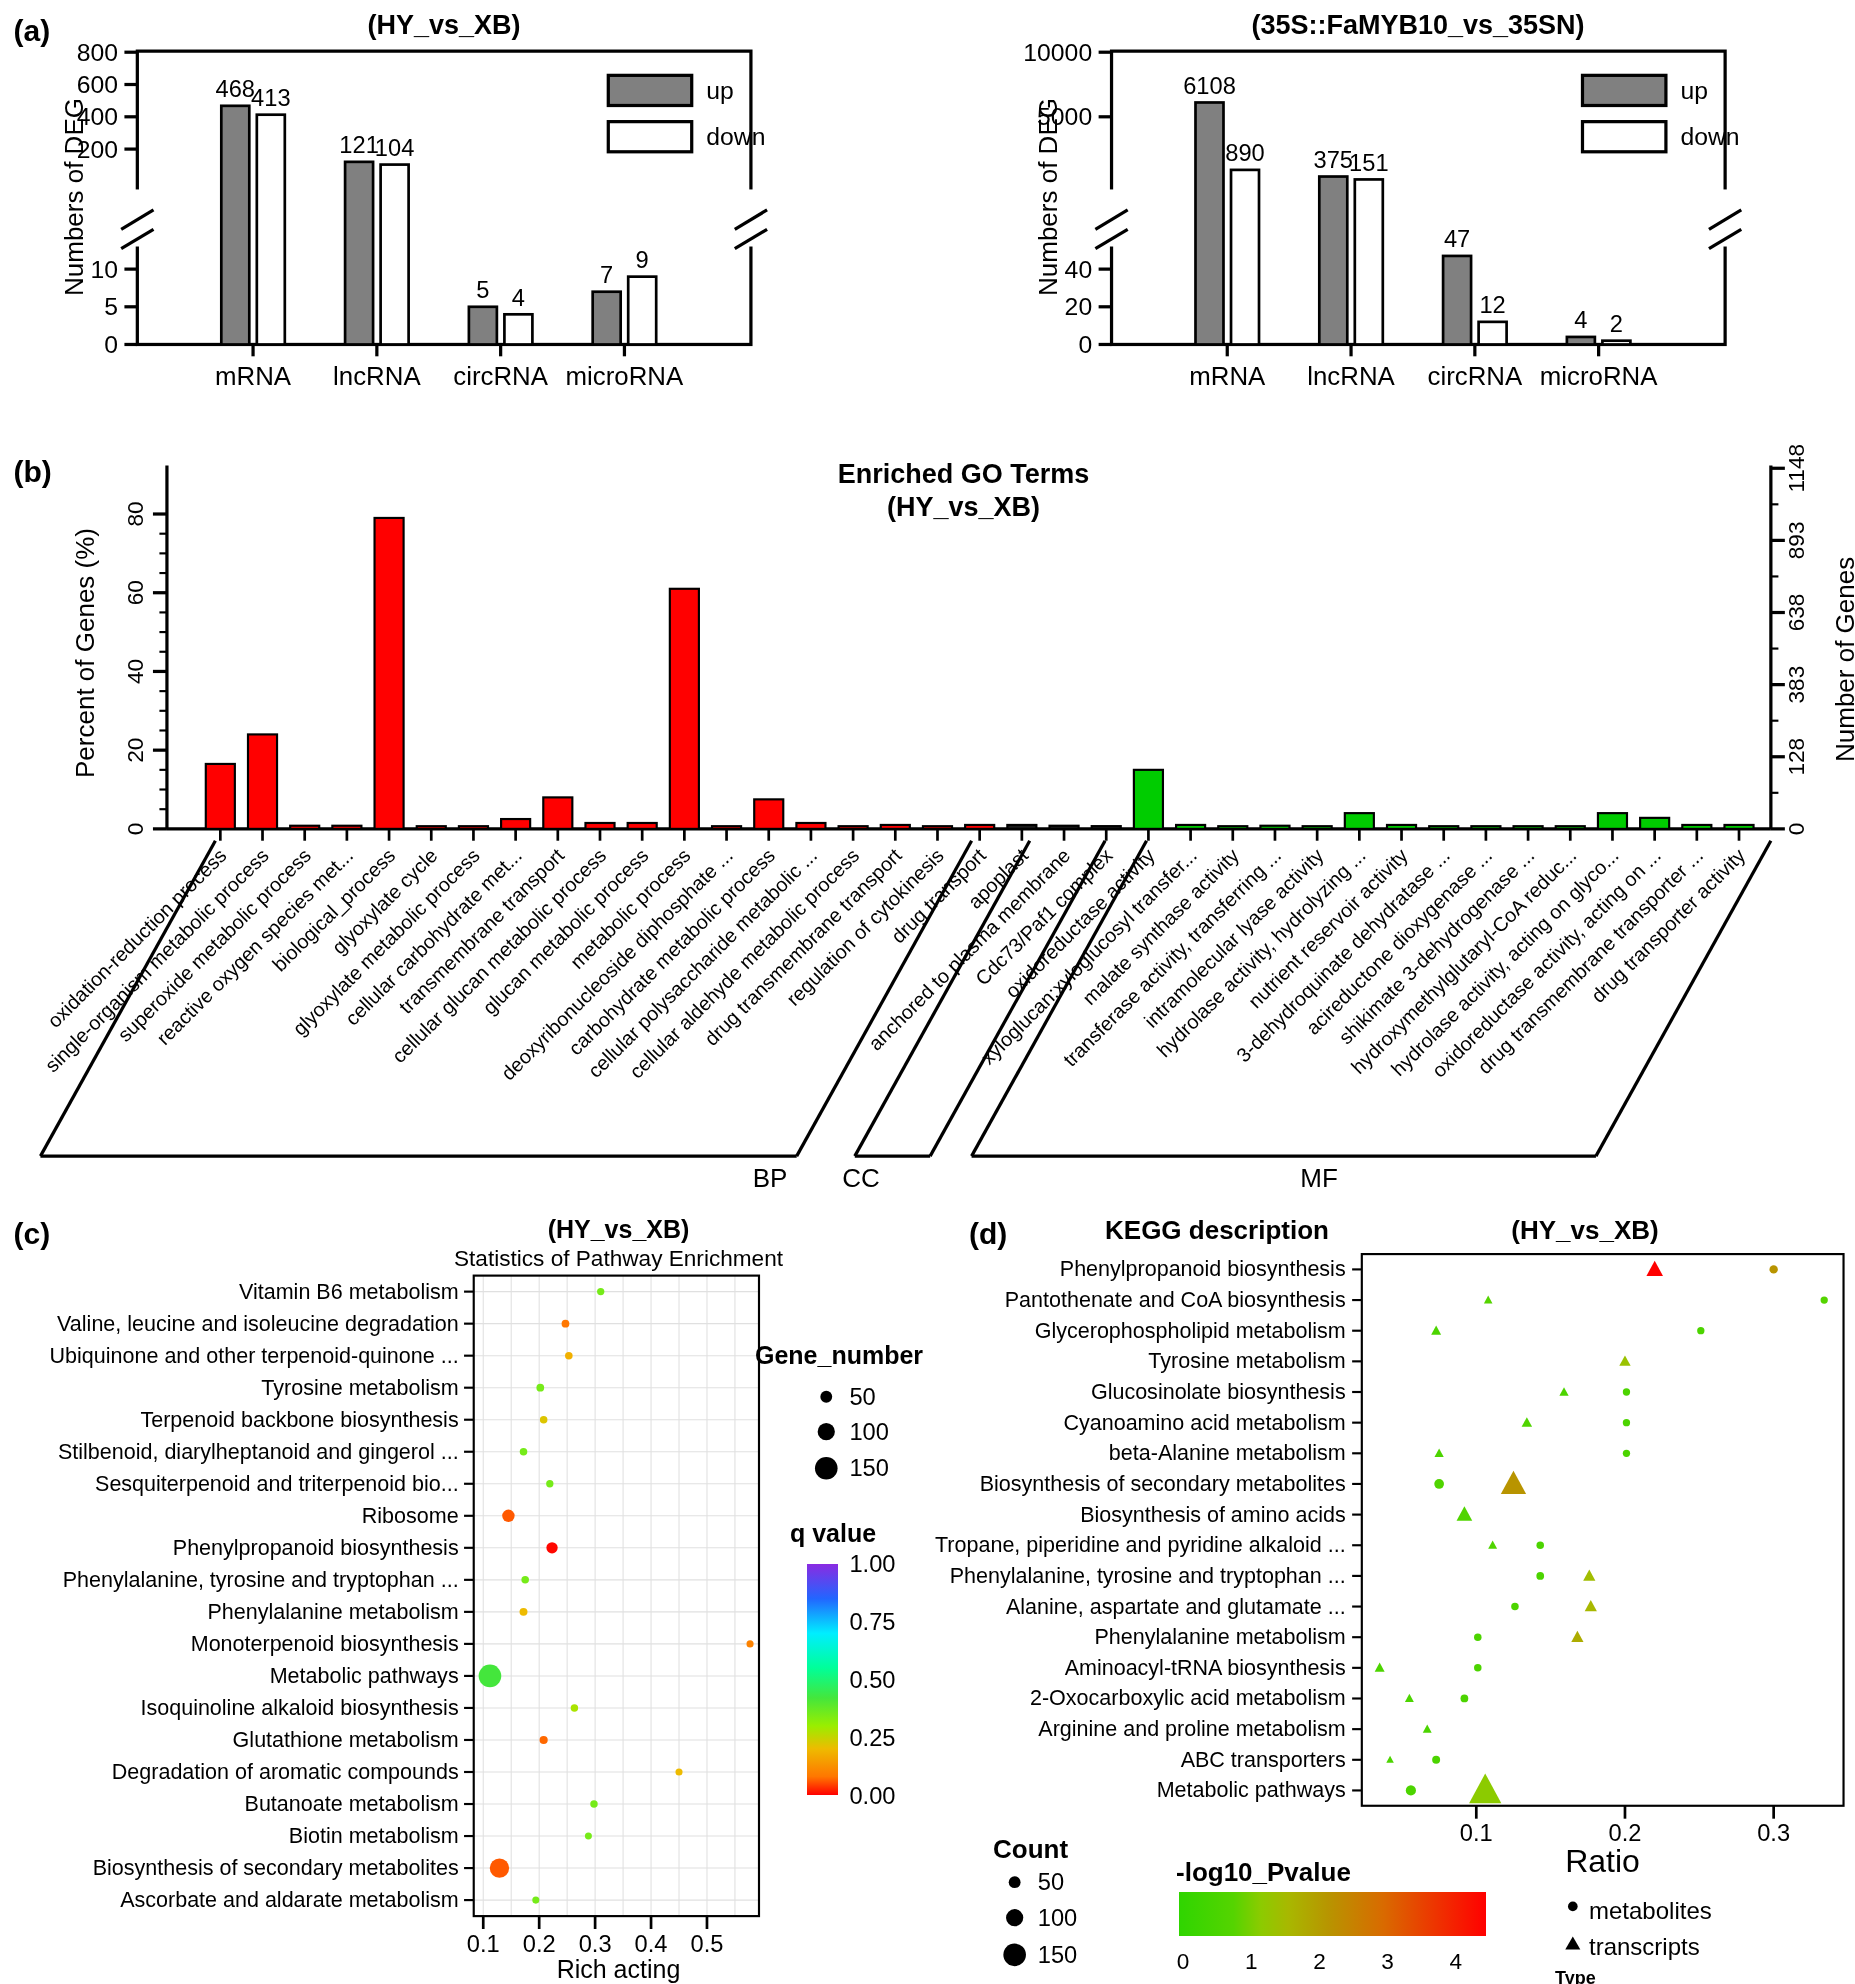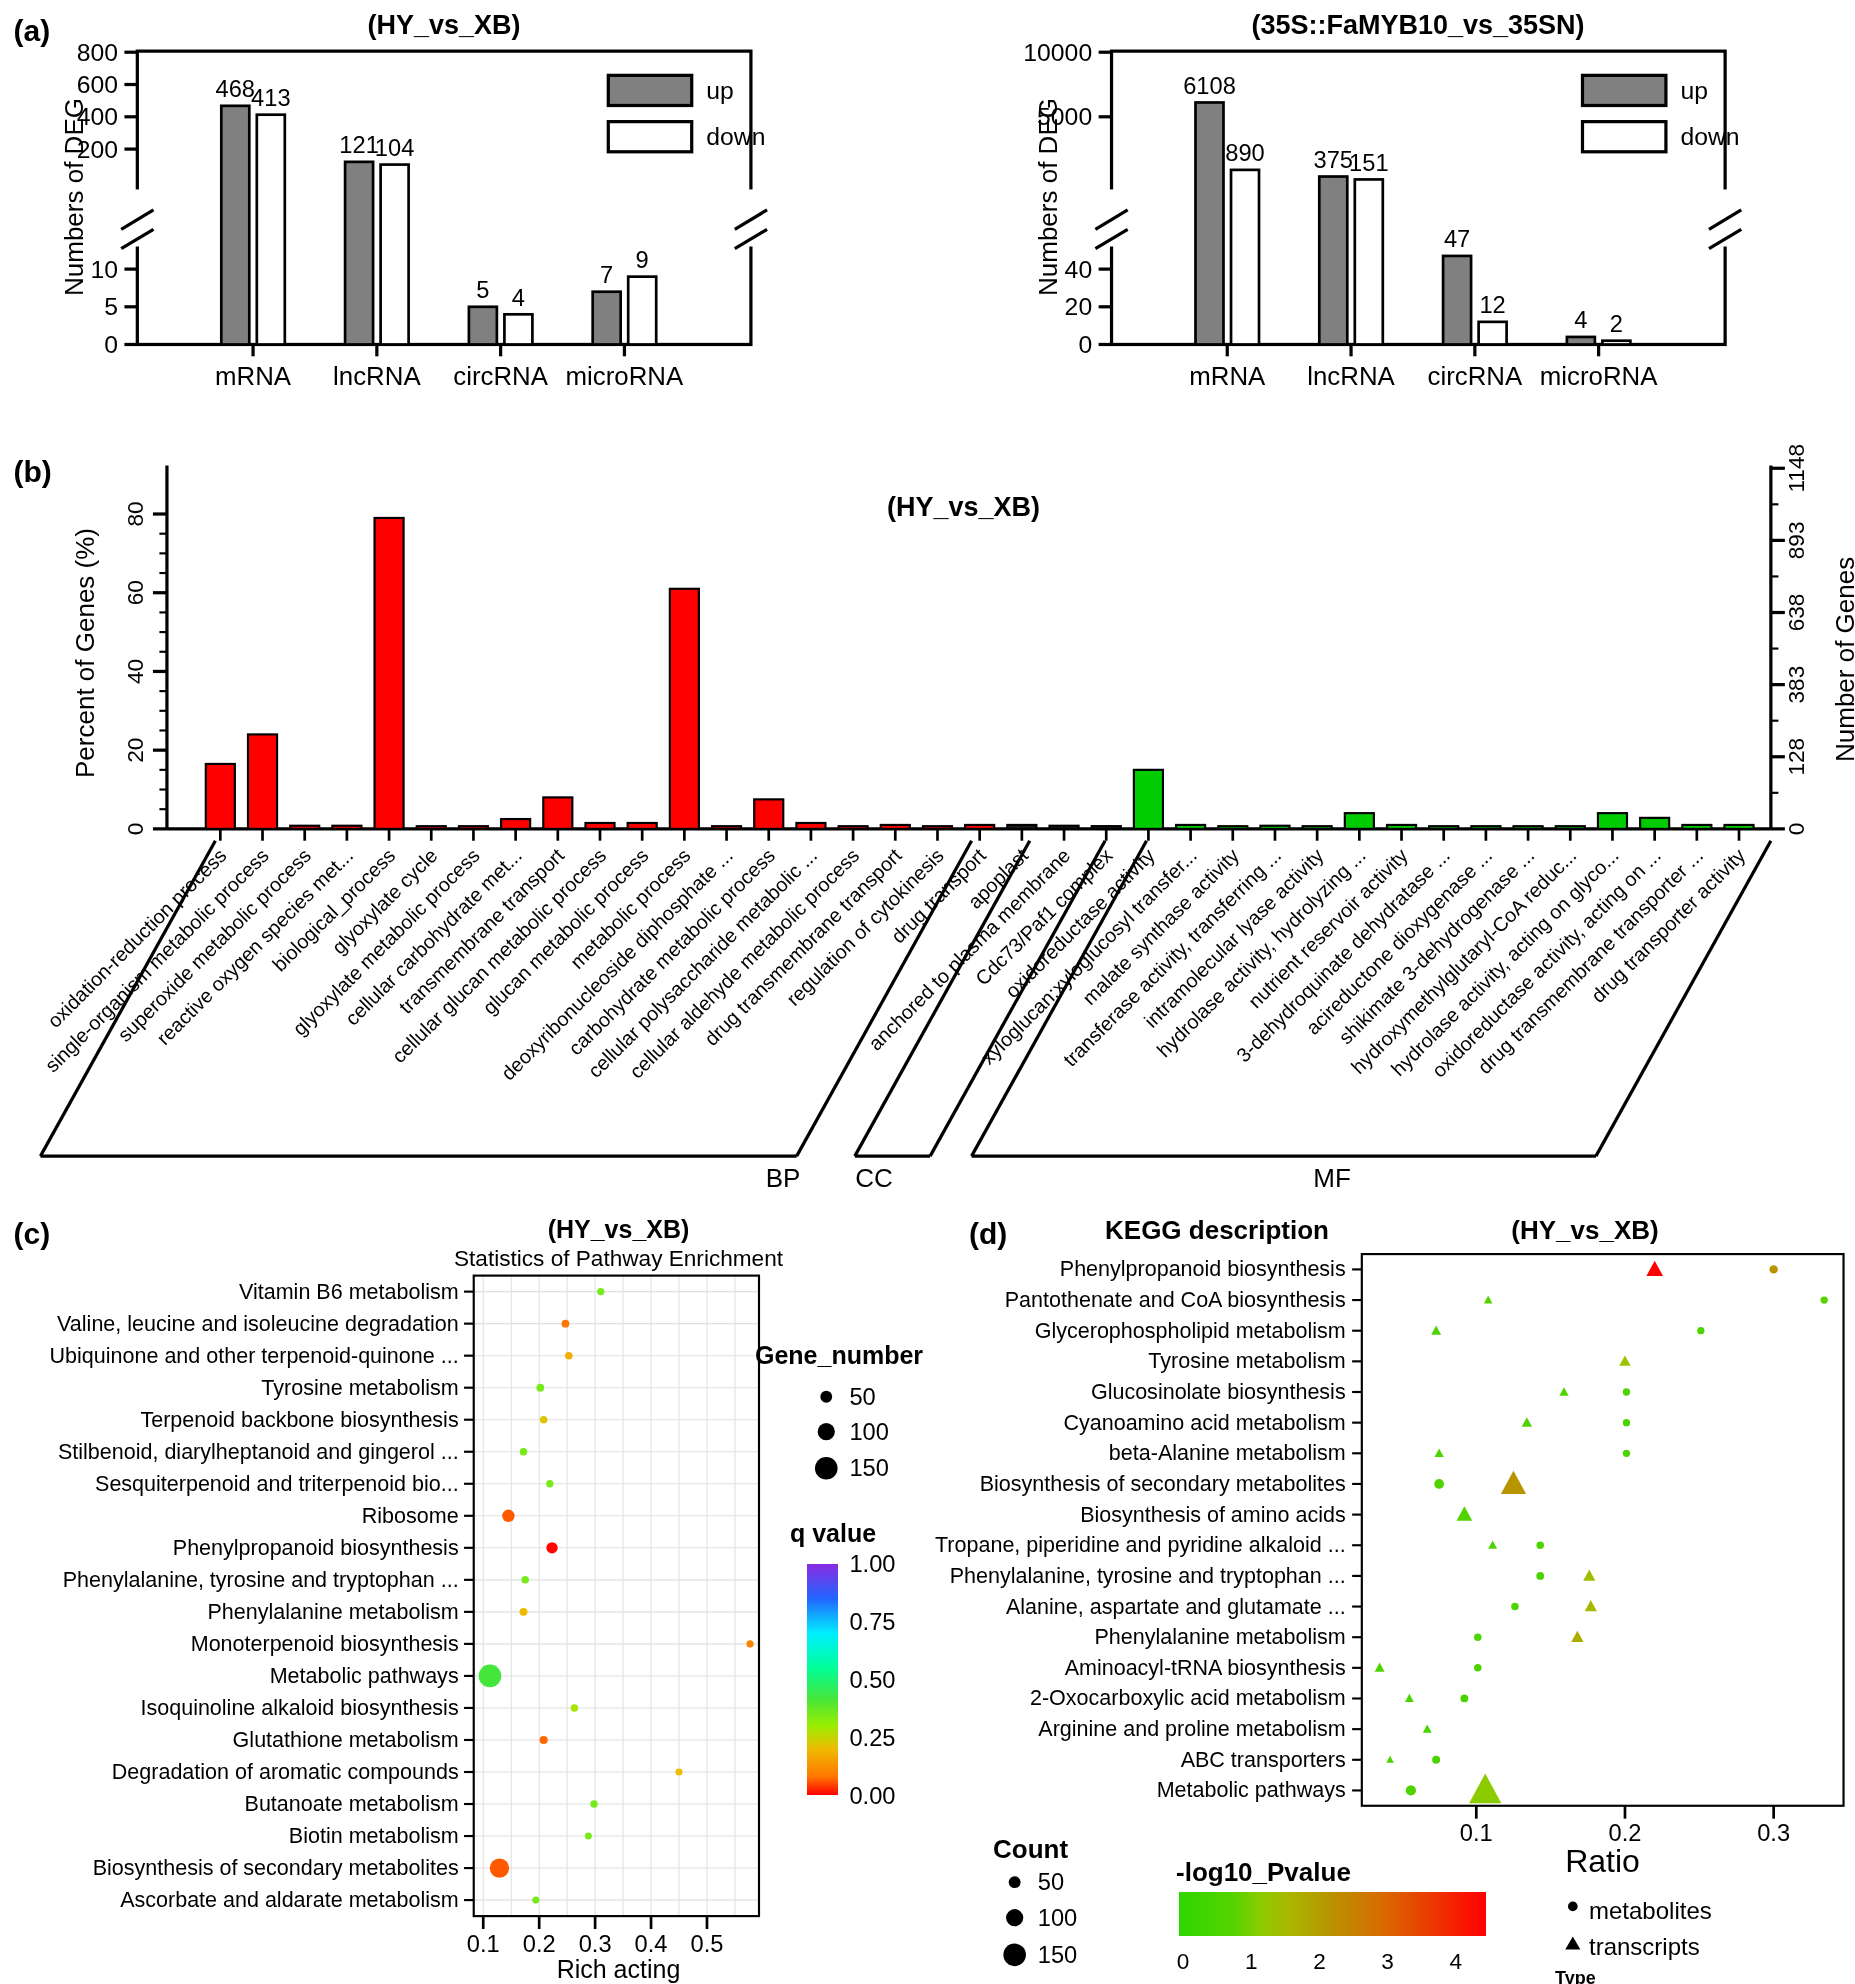--- a/index.html
+++ b/index.html
@@ -2,21 +2,21 @@
 <html style="font-size:8.6px"><head>
 <meta charset="utf-8">
 <style>
   html,body{margin:0;padding:0;background:#fff;}
   .figure{position:relative;width:1856px;height:1985px;background:#fff;
           font-family:"Liberation Sans",sans-serif;color:#000;overflow:hidden;}
   .abs{position:absolute;white-space:nowrap;}
   .b{font-weight:bold;}
   .ctr{text-align:center;}
   .vtext{transform:rotate(-90deg);transform-origin:0 0;}
-  .cx{transform:translateX(-50%);margin-left:13px;}
+  .cx{transform:translateX(-50%);}
   svg{position:absolute;left:0;top:0;}
   .gradbar{position:absolute;}
 </style>
 </head>
 <body>
 
 <div class="figure">
   <svg id="fig-svg" width="1856" height="1985" viewBox="0 0 3448 3688">
       <rect x="255" y="95" width="1140" height="545" fill="none" stroke="#000" stroke-width="6"></rect>
       <line x1="231" y1="277" x2="255" y2="277" stroke="#000" stroke-width="6"></line>
@@ -480,20 +480,21 @@
   <div class="abs b" style="left:13.5px;top:13.5px;font-size:30px">(a)</div>
   <div class="abs b" style="left:13.5px;top:455px;font-size:30px">(b)</div>
   <div class="abs b" style="left:13.5px;top:1217px;font-size:30px">(c)</div>
   <div class="abs b" style="left:969px;top:1217px;font-size:30px">(d)</div>
 
   <div class="abs b ctr" style="left:137px;top:9.7px;width:614px;font-size:27px">(HY_vs_XB)</div>
   <div class="abs b ctr" style="left:1111px;top:9.7px;width:614px;font-size:27px">(35S::FaMYB10_vs_35SN)</div>
   <div class="abs vtext" style="left:59px;top:296px;font-size:26px">Numbers of DEG</div>
   <div class="abs vtext" style="left:1033px;top:296px;font-size:26px">Numbers of DEG</div>
 
+  <div class="abs b ctr" style="left:560px;top:459px;width:807px;font-size:27px">Enriched GO Terms</div>
   <div class="abs b ctr" style="left:560px;top:492px;width:807px;font-size:27px">(HY_vs_XB)</div>
   <div class="abs vtext" style="left:70px;top:778px;font-size:26px">Percent of Genes (%)</div>
   <div class="abs vtext" style="left:1830px;top:762px;font-size:26px">Number of Genes</div>
   <div class="abs cx" style="left:770px;top:1163px;font-size:26px">BP</div>
   <div class="abs cx" style="left:861px;top:1163px;font-size:26px">CC</div>
   <div class="abs cx" style="left:1319px;top:1163px;font-size:26px">MF</div>
 
   <div class="abs b ctr" style="left:468px;top:1215px;width:301px;font-size:25px">(HY_vs_XB)</div>
   <div class="abs ctr" style="left:441px;top:1246px;width:355px;font-size:22.6px">Statistics of Pathway Enrichment</div>
   <div class="abs ctr" style="left:468px;top:1955px;width:301px;font-size:25px">Rich acting</div>

